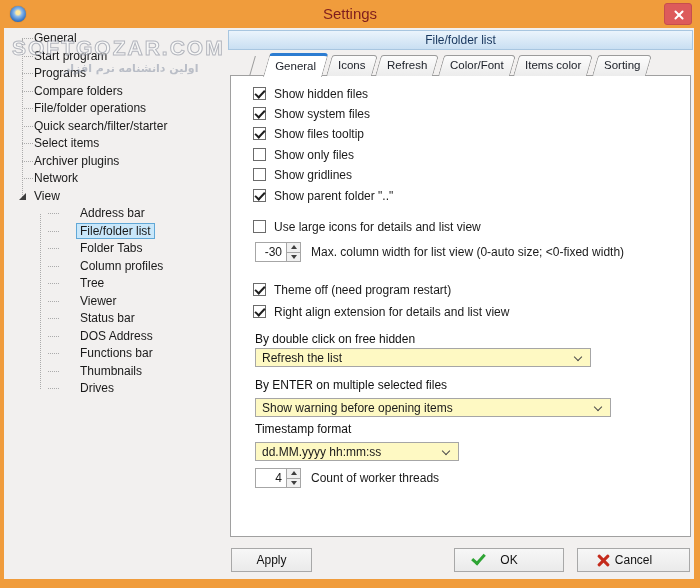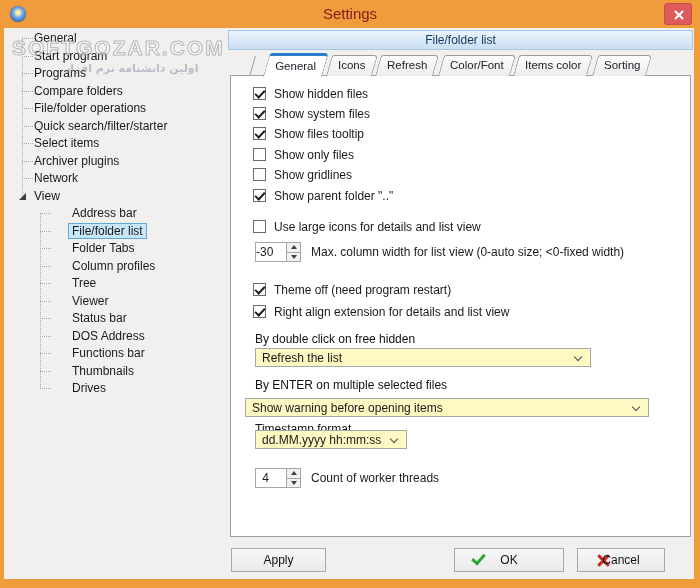--- a/index.html
+++ b/index.html
@@ -58,21 +58,21 @@
   }
 
   
   .sidebar { position:absolute; left:0; top:0; width:224px; height:551px; }
   .vline { position:absolute; width:0; border-left:1px dotted #ABABAB; }
   .vline1 { left:18px; top:11px; height:158px; }
   .vline2 { left:36px; top:186px; height:175px; }
   .tree { position:absolute; left:0; top:2px; width:224px; }
   .trow { position:relative; height:17.5px; line-height:17.5px; white-space:nowrap; }
   .trow.lv1 { padding-left:26px; }
-  .trow.lv2 { padding-left:64px; }
+  .trow.lv2 { padding-left:64px;margin-left:8px; }
   .stub { position:absolute; top:8px; width:11px; border-top:1px dotted #ABABAB; }
   .lv1 > .stub { left:18px; }
   .lv2 > .stub { left:36px; }
   .tri {
     position:absolute; left:15px; top:5px; width:0; height:0;
     border-left:7px solid transparent; border-bottom:7px solid #3c3c3c;
   }
   .t { padding:0 3px; border:1px solid transparent; }
   .t.sel { background:#C9E7FA; border:1px solid #61A8D7; }
 
@@ -115,21 +115,21 @@
     border:1px solid #6B6B6B; position:relative; margin-right:8px;
   }
   .cb.checked::after {
     content:""; position:absolute; left:1px; top:2px; width:8px; height:4px;
     border-left:2px solid #1f1f1f; border-bottom:2px solid #1f1f1f; transform:rotate(-47deg);
   }
   .flabel { position:absolute; left:24px; height:15px; color:#111; white-space:nowrap; }
 
   .spinrow { position:absolute; left:24px; display:flex; align-items:center; }
   .spin { display:flex; height:20px; border:1px solid #A6A6A6; background:#fff; }
-  .spinval { width:30px; text-align:right; padding:2px 17px 0 0; }
+  .spinval { width:30px; text-align:right; padding:2px 4px 0 0; }
   .spinbtns { width:14px; border-left:1px solid #A6A6A6; display:flex; flex-direction:column; }
   .sb { flex:1; background:#F1F1F1; display:flex; align-items:center; justify-content:center; }
   .sb + .sb { border-top:1px solid #A6A6A6; }
   .arr { width:0; height:0; border-left:3px solid transparent; border-right:3px solid transparent; }
   .arr.up { border-bottom:4px solid #3f3f3f; }
   .arr.dn { border-top:4px solid #3f3f3f; }
   .spinlbl { margin-left:10px; white-space:nowrap; }
 
   .combo {
     position:absolute; height:19px; background:#fef9c3;
@@ -141,23 +141,23 @@
     border-right:1.6px solid #4a4a4a; border-bottom:1.6px solid #4a4a4a; transform:rotate(45deg);
   }
 
   
   .btn {
     position:absolute; top:520px; height:24px;
     background:linear-gradient(#F7F7F7, #EAEAEA);
     border:1px solid #A8A8A8; font-family:inherit; font-size:12px; color:#111; cursor:default;
   }
   .btn .cap { position:absolute; left:0; right:0; top:4px; text-align:center; }
-  .btn-apply { left:227px; width:95px; }
+  .btn-apply { left:227px; width:81px; }
   .btn-ok { left:450px; width:110px;padding-left:30px; }
-  .btn-cancel { left:573px; width:88px; }
+  .btn-cancel { left:573px; width:113px; }
   .ico-check {
     position:absolute; left:17px; top:5px; width:13px; height:8px;
     border-left:3px solid #2EA434; border-bottom:3px solid #2EA434; transform:rotate(-48deg);
   }
   .ico-x { position:absolute; left:18px; top:4px; width:15px; height:15px; }
   .ico-x::before, .ico-x::after {
     content:""; position:absolute; left:6px; top:0; width:3px; height:15px; background:#C42B1C; border-radius:1px;
   }
   .ico-x::before { transform:rotate(45deg); }
   .ico-x::after  { transform:rotate(-45deg); }
@@ -274,27 +274,27 @@
         <span>Right align extension for details and list view</span>
       </label>
 
       <div class="flabel" style="top:256px">By double click on free hidden</div>
       <div class="combo" style="left:24px; top:272px; width:336px">
         <span class="comboval">Refresh the list</span>
         <span class="chev"></span>
       </div>
 
       <div class="flabel" style="top:302px">By ENTER on multiple selected files</div>
-      <div class="combo" style="left:14px; top:322px; width:404px">
+      <div class="combo" style="left:24px; top:322px; width:356px">
         <span class="comboval">Show warning before opening items</span>
         <span class="chev"></span>
       </div>
 
       <div class="flabel" style="top:346px">Timestamp format</div>
-      <div class="combo" style="left:24px; top:354px; width:152px">
+      <div class="combo" style="left:24px; top:366px; width:204px">
         <span class="comboval">dd.MM.yyyy hh:mm:ss</span>
         <span class="chev"></span>
       </div>
 
       <div class="spinrow" style="top:392px">
         <span class="spin">
           <span class="spinval">4</span>
           <span class="spinbtns">
             <span class="sb">
                 <span class="arr up"></span>

